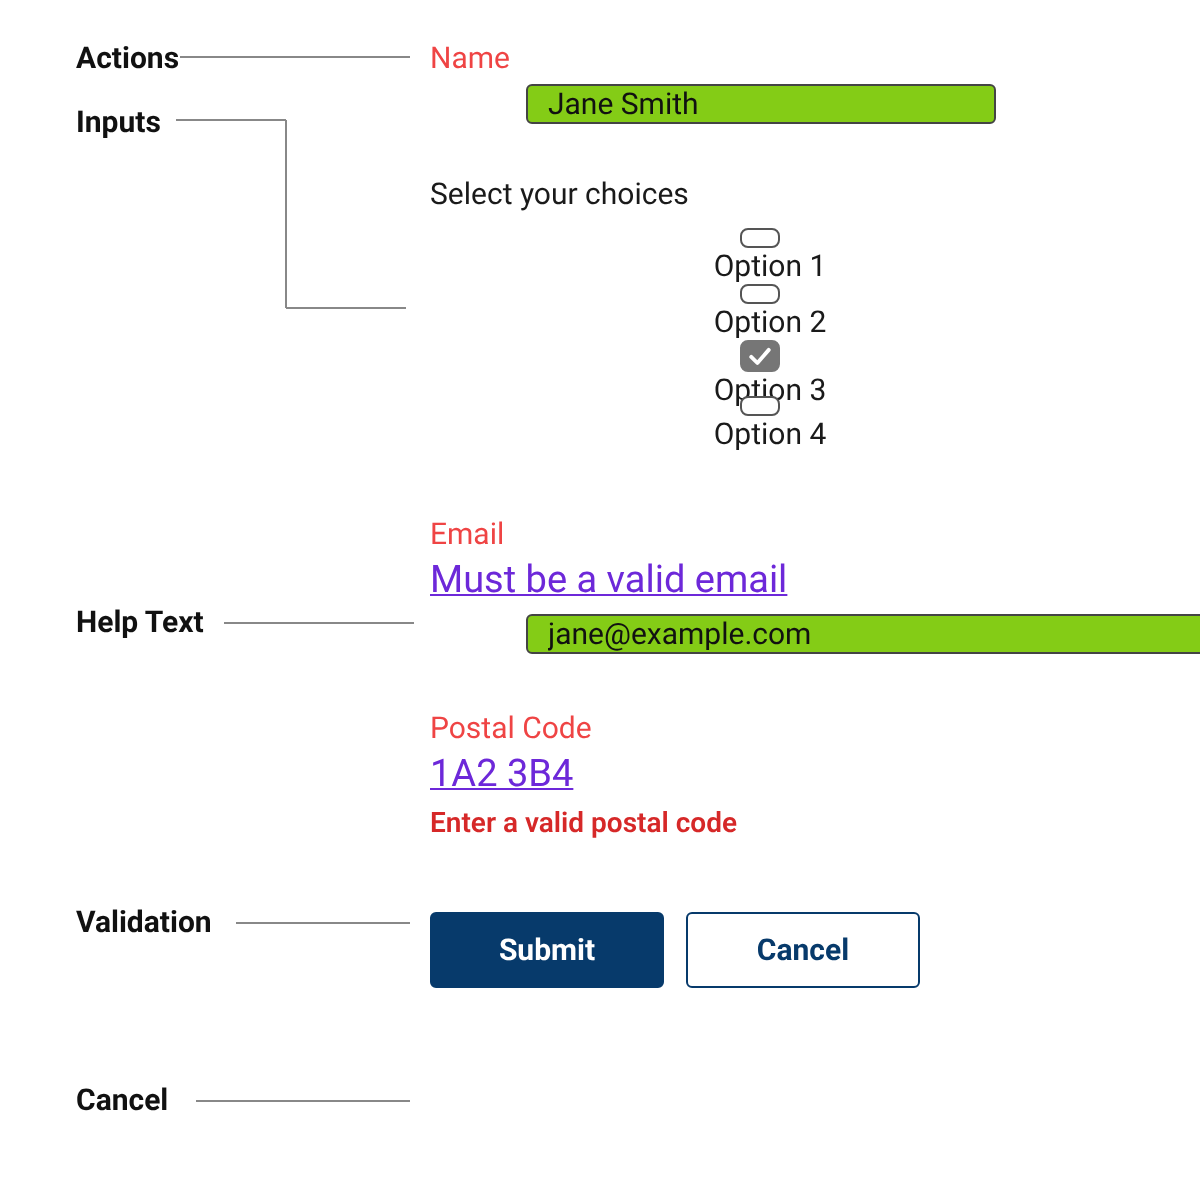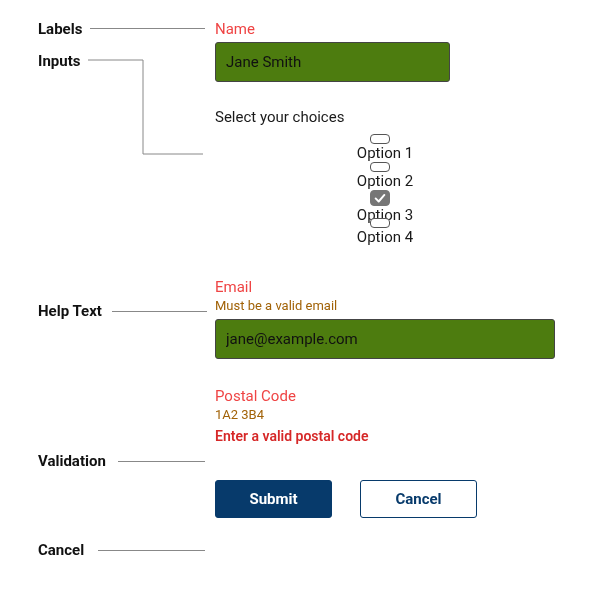--- a/index.html
+++ b/index.html
@@ -35,34 +35,36 @@
     left: 215px;
     top: 20px;
     width: 340px;
   }
   .label {
     font-size: 15px;
     color: #ef4444;
     margin: 0 0 4px 0;
   }
   .help {
-    font-size: 13px;
-    color: #a16207;
+    font-size: 19px;
+    color: #6d28d9;
     margin: 0 0 6px 0;
+    text-decoration: underline;
   }
   .input {
     width: 235px;
-    height: 40px;
+    height: 20px;
     border: 1px solid #444;
     border-radius: 3px;
     padding: 0 10px;
     font-size: 15px;
     color: #111;
-    background: #4d7c0f;
+    background: #84cc16;
     font-family: inherit;
+    margin-left: 48px;
   }
   .input.wide { width: 340px; }
   .input.narrow { width: 115px; }
   .input.error { border: 2px solid #d62828; }
   .error-text {
     color: #d62828;
     font-size: 14px;
     font-weight: 600;
     margin-top: 6px;
   }
@@ -88,21 +90,21 @@
     background: #fff;
   }
   .checkbox.checked {
     background: #767676;
     border-color: #767676;
   }
   .check-svg { width: 14px; height: 14px; }
   .opt-label { font-size: 15px; }
   .actions {
     display: flex;
-    gap: 28px;
+    gap: 11px;
   }
   .btn {
     height: 38px;
     min-width: 117px;
     padding: 0 20px;
     font-size: 15px;
     font-weight: 700;
     border-radius: 3px;
     cursor: pointer;
     font-family: inherit;
@@ -123,21 +125,21 @@
     stroke: #888;
     fill: none;
     stroke-width: 1;
   }
 </style>
 </head>
 <body>
 
 <div class="wrap">
 
-  <div class="annot" style="top:20px">Labels</div>
+  <div class="annot" style="top:20px">Actions</div>
   <div class="annot-line" style="top:28px; left:90px; width:115px"></div>
 
   <div class="annot" style="top:52px">Inputs</div>
   <svg class="bracket" style="top:52px; left:88px; width:120px; height:110px">
     <path d="M0 8 H55 M55 8 V102 M55 102 H115"></path>
   </svg>
 
   <div class="annot" style="top:302px">Help Text</div>
   <div class="annot-line" style="top:311px; left:112px; width:95px"></div>
 

